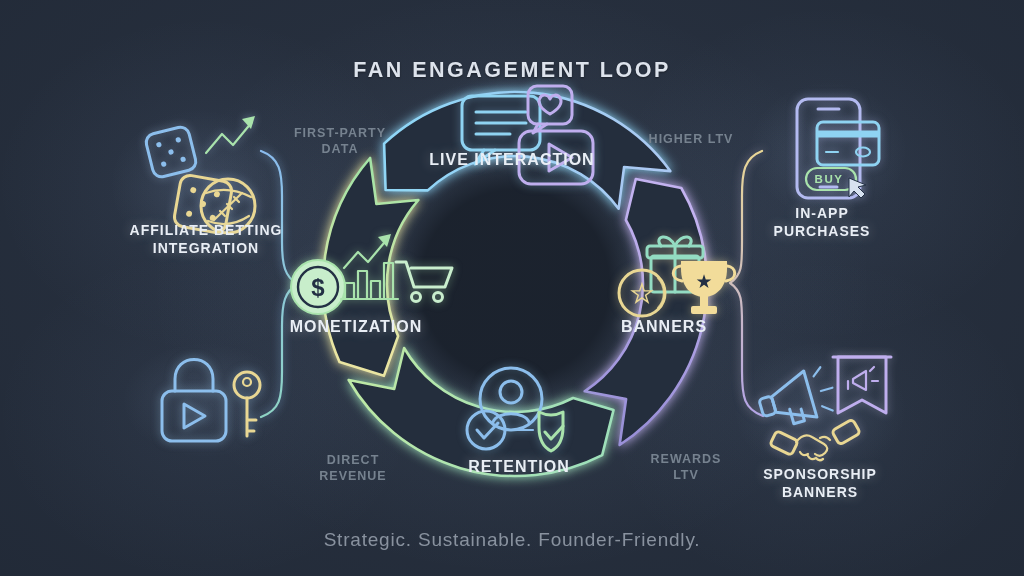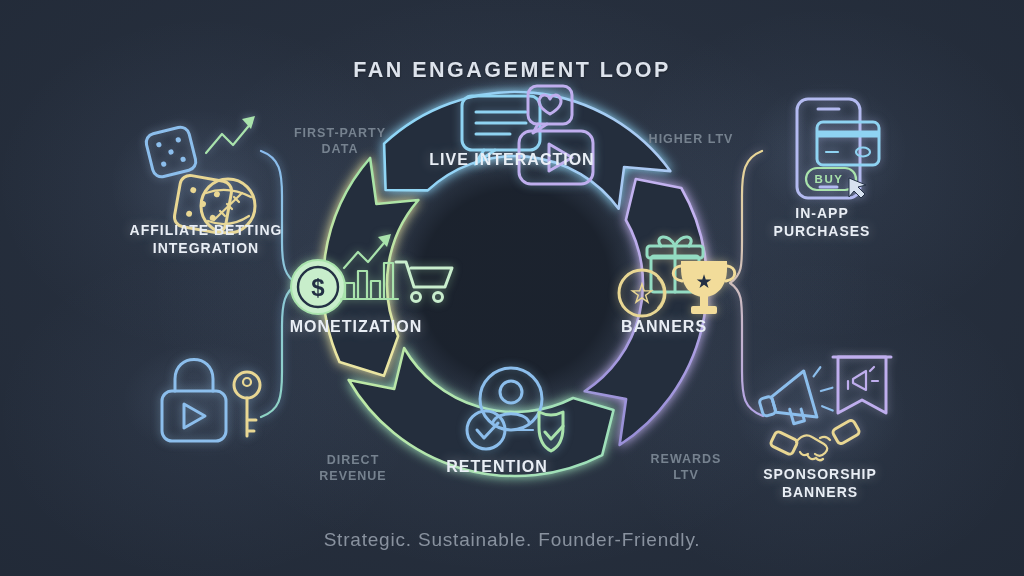--- a/index.html
+++ b/index.html
@@ -258,21 +258,21 @@
         <path class="ic thin" d="M800 452q3 5 8 2M808 456q3 5 8 2M816 458q3 4 7 1M820 438q6-3 10 2"></path>
       </g>
     </g>
   </svg>
 
   <div class="title">FAN ENGAGEMENT LOOP</div>
   <div class="tagline">Strategic. Sustainable. Founder-Friendly.</div>
 
   <div class="lbl big" style="left:512px;top:150px">LIVE INTERACTION</div>
   <div class="lbl big" style="left:664px;top:317px">BANNERS</div>
-  <div class="lbl big" style="left:497px;top:457px">RETENTION</div>
+  <div class="lbl big" style="left:519px;top:457px">RETENTION</div>
   <div class="lbl big" style="left:356px;top:317px">MONETIZATION</div>
 
   <div class="lbl" style="left:206px;top:222px">AFFILIATE BETTING
 INTEGRATION</div>
   <div class="lbl" style="left:822px;top:205px">IN-APP
 PURCHASES</div>
   <div class="lbl" style="left:820px;top:466px">SPONSORSHIP
 BANNERS</div>
 
   <div class="note" style="left:340px;top:115px">FIRST-PARTY

